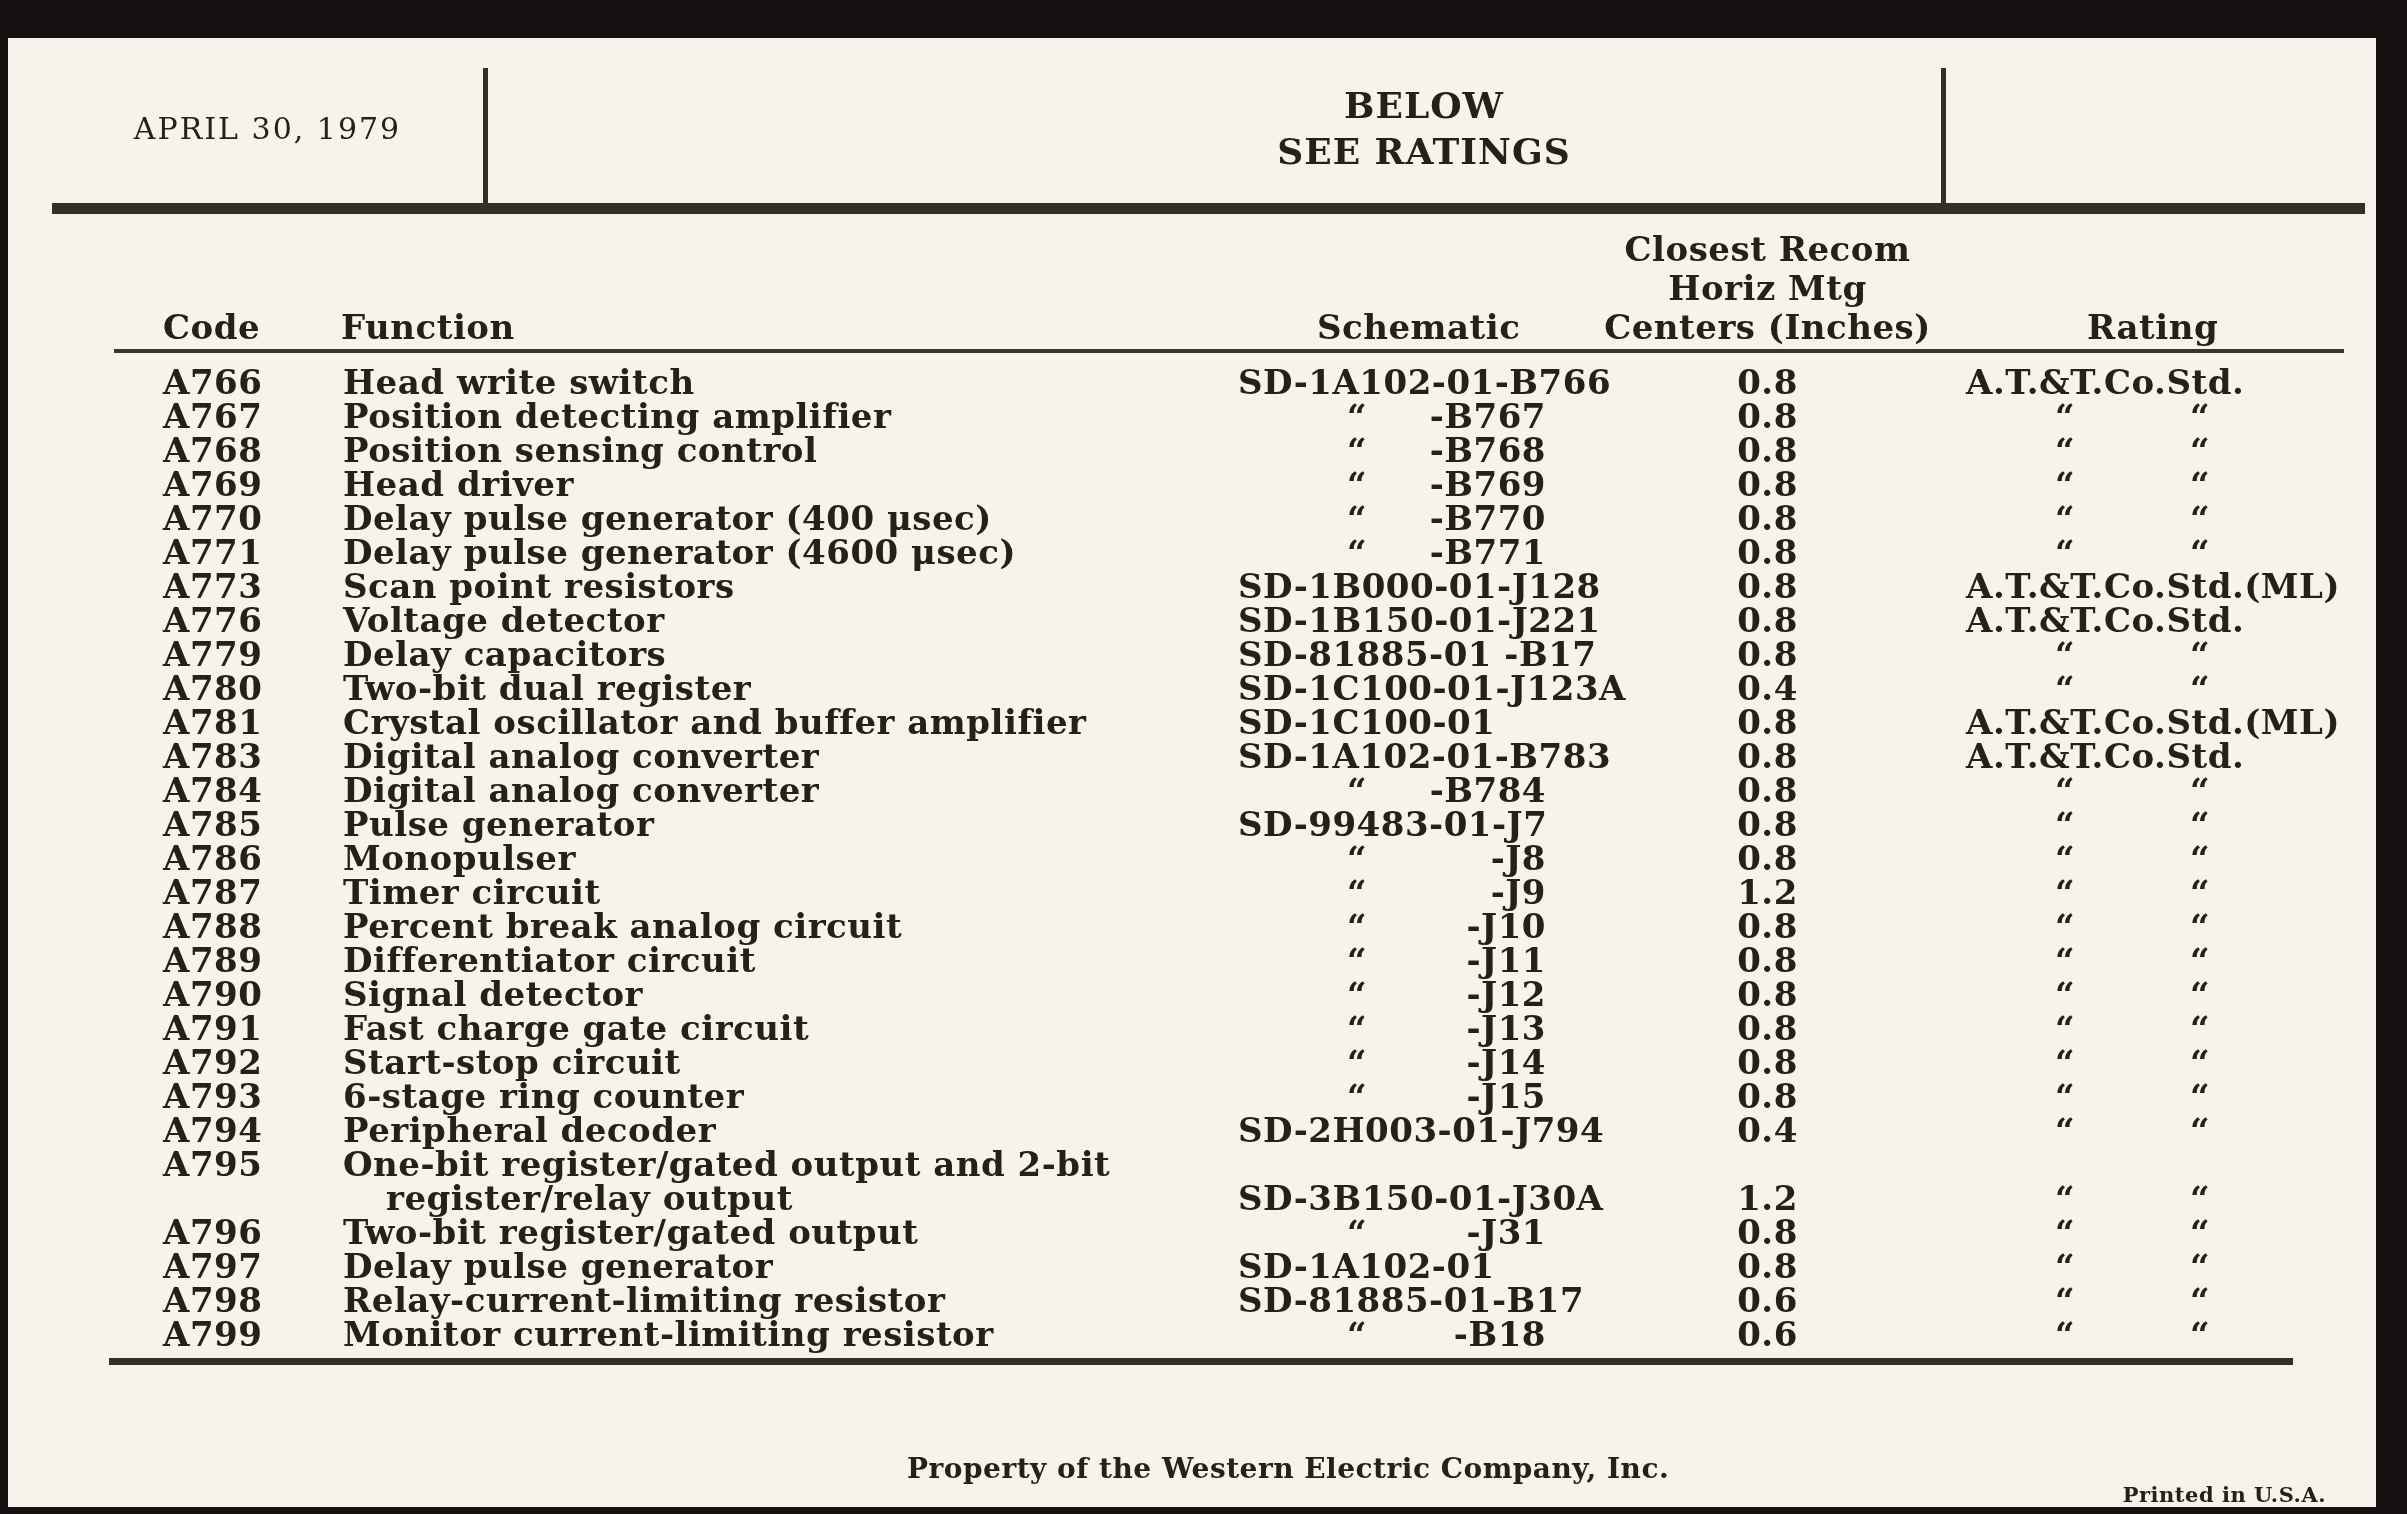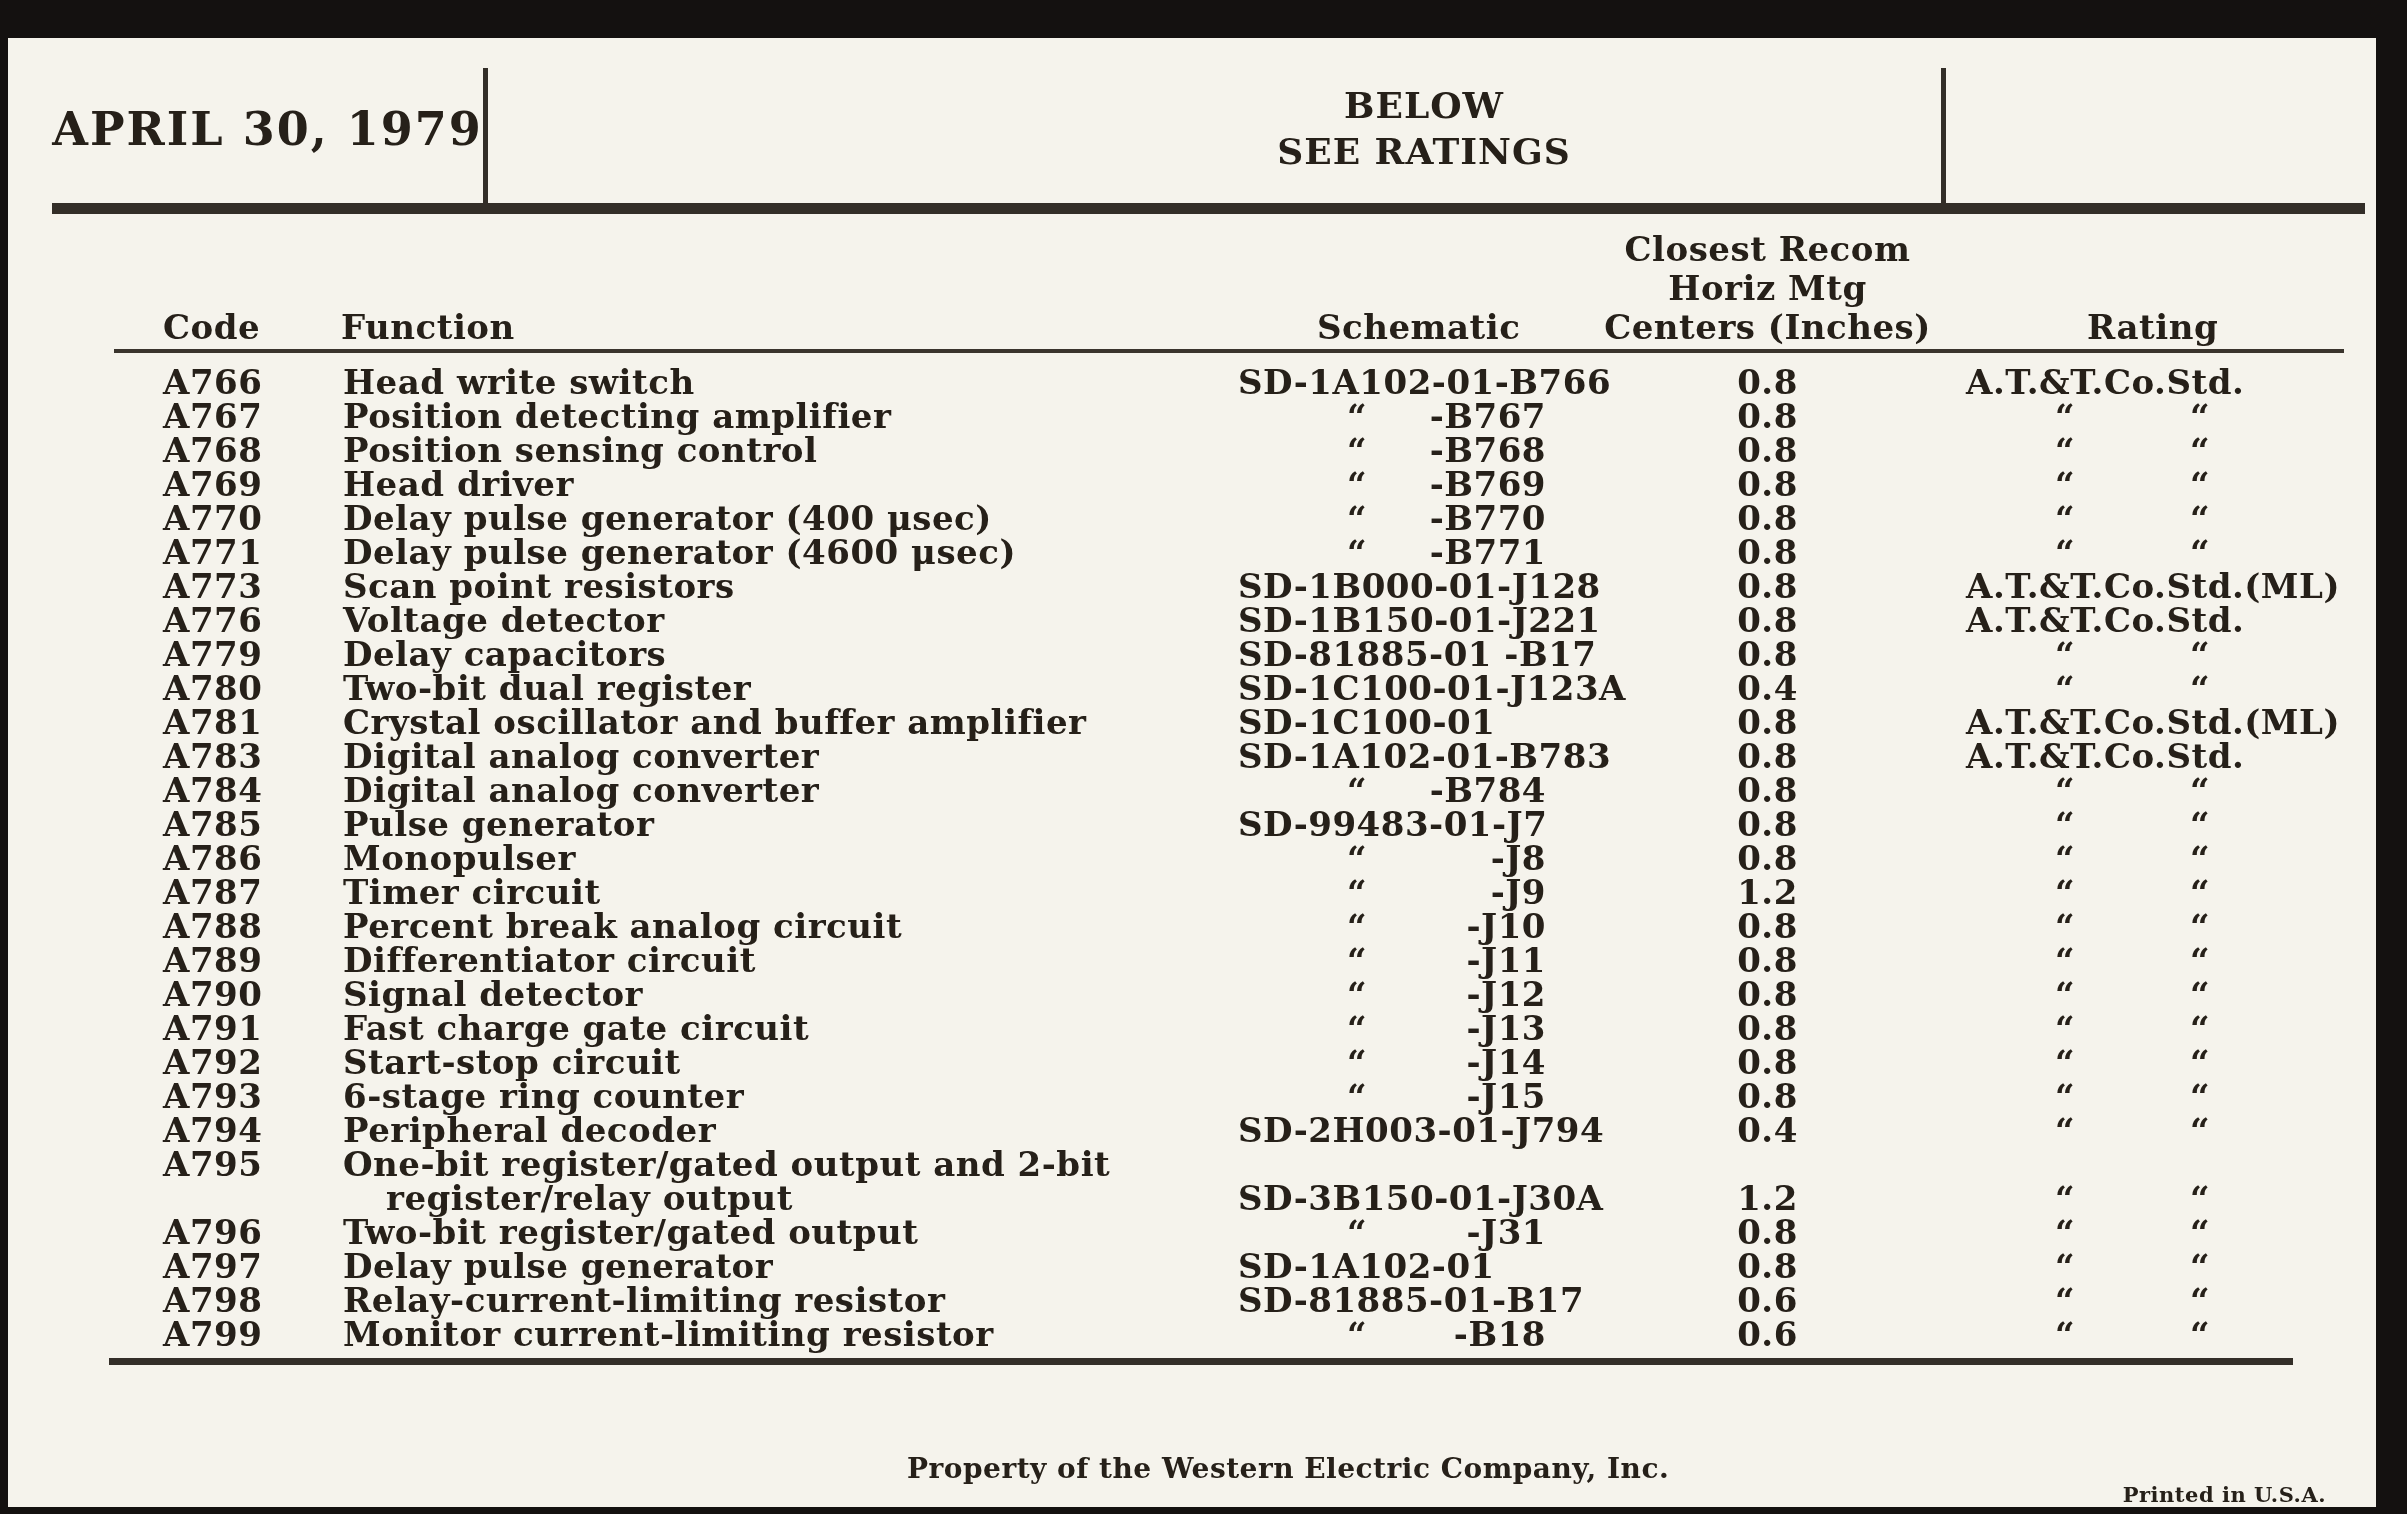--- a/index.html
+++ b/index.html
@@ -18,21 +18,21 @@
   }
   
   .card-header {
     position:absolute; left:44px; top:16px;
     width:2313px; height:160px;
     border-bottom:11px solid #332e28;
     display:flex;
   }
   .hdr-date {
     width:431px; display:flex; align-items:center; justify-content:center;
-    font-size:46px; font-weight:bold; letter-spacing:2px; white-space:nowrap;
+    font-size:30px; font-weight:normal; letter-spacing:2px; white-space:nowrap;
   }
   .vdiv { position:absolute; top:14px; bottom:0; width:5px; background:#332e28; }
   .vdiv-1 { left:431px; }
   .vdiv-2 { left:1889px; }
   .hdr-title-cell { width:1453px; text-align:center; padding-top:16px; }
   .main-title { font-size:51px; font-weight:bold; letter-spacing:2px; line-height:59px; white-space:nowrap; }
   .sub-title  { font-size:34px; font-weight:bold; margin-top:10px; white-space:nowrap; }
   .hdr-ratings {
     flex:1; text-align:center; padding-top:28px;
     font-size:36px; font-weight:bold; line-height:46px; letter-spacing:1px;

